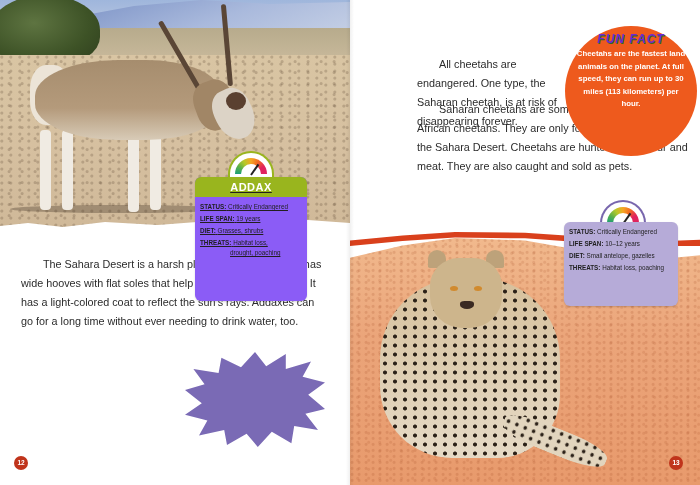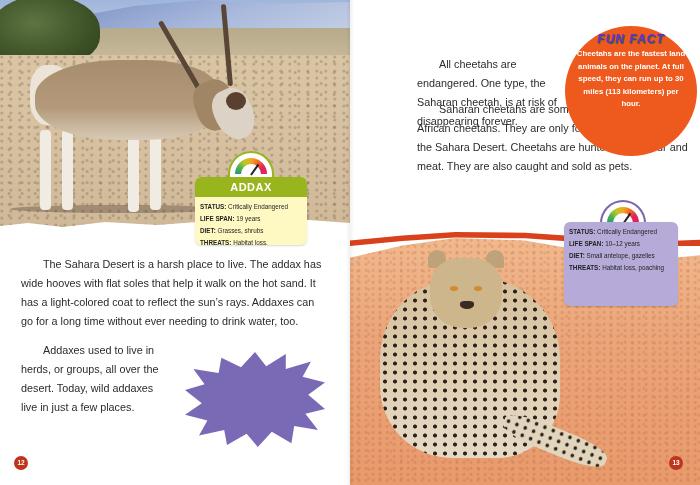--- a/index.html
+++ b/index.html
@@ -54,21 +54,21 @@
     background: conic-gradient(from -90deg, #1b9e77 0deg, #5ab04a 30deg, #b7c928 60deg, #f5a623 90deg, #f26b21 120deg, #e0245e 150deg, #e0245e 180deg, transparent 180deg); }
   .gauge-inner { position: absolute; left: 11px; top: 11px; width: 20px; height: 20px; border-radius: 50%; background: #fff; }
   .gauge-needle { position: absolute; left: 20px; top: 9px; width: 2px; height: 13px; background: #222; transform-origin: bottom center; transform: rotate(35deg); }
 
   .card { position: absolute; border-radius: 6px; overflow: hidden; box-shadow: 0 1px 2px rgba(0,0,0,0.15); }
   .card-title { height: 20px; line-height: 20px; text-align: center; color: #fff; font-weight: bold; font-size: 11px; letter-spacing: 0.5px; }
   .card-body { padding: 4px 5px 4px 5px; font-size: 6.3px; line-height: 12px; color: #1f1f1f; font-family: "Liberation Sans", sans-serif; }
   .card-row b { font-weight: bold; }
   .card-row .indent { display: block; padding-left: 30px; line-height: 8px; }
 
-  .addax-card { left: 195px; top: 177px; width: 112px; height: 68px; background: #fef9c3; }
+  .addax-card { left: 195px; top: 177px; width: 112px; height: 124px; background: #8b5cf6; text-decoration: underline; }
   .addax-card .card-title { background: #99b51e; }
   .addax-gauge { left: 230px; top: 153px; }
   .addax-gauge-border { position: absolute; left: 228px; top: 151px; width: 46px; height: 28px; border-radius: 23px 23px 0 0; background: #99b51e; }
 
   .cheetah-card { left: 564px; top: 222px; width: 114px; height: 84px; background: #b6abd8; }
   .cheetah-card .card-title { background: #7866ad; }
   .cheetah-gauge { left: 602px; top: 202px; }
   .cheetah-gauge-border { position: absolute; left: 600px; top: 200px; width: 46px; height: 28px; border-radius: 23px 23px 0 0; background: #7866ad; }
 
   
@@ -146,23 +146,20 @@
     <div class="horn horn2"></div>
     <div class="addax-neck"></div>
     <div class="addax-head"></div>
     <div class="addax-face"></div>
     <div class="ground-edge"></div>
   </div>
 
   <div class="text left-text-1">
     <p class="first">The Sahara Desert is a harsh place to live. The addax has wide hooves with flat soles that help it walk on the hot sand. It has a light-colored coat to reflect the sun’s rays. Addaxes can go for a long time without ever needing to drink water, too.</p>
   </div>
-  <div class="text left-text-2" style="top:341px;">
-    <p class="first">Addaxes used to live in herds, or groups, all over the desert. Today, wild addaxes live in just a few places.</p>
-  </div>
 
   <div class="starburst"></div>
 
   <div class="page-num pn-left">12</div>
 </div>
 
 <div class="addax-gauge-border"></div>
 <div class="gauge addax-gauge">
   <div class="gauge-ring"></div>
   <div class="gauge-inner"></div>

